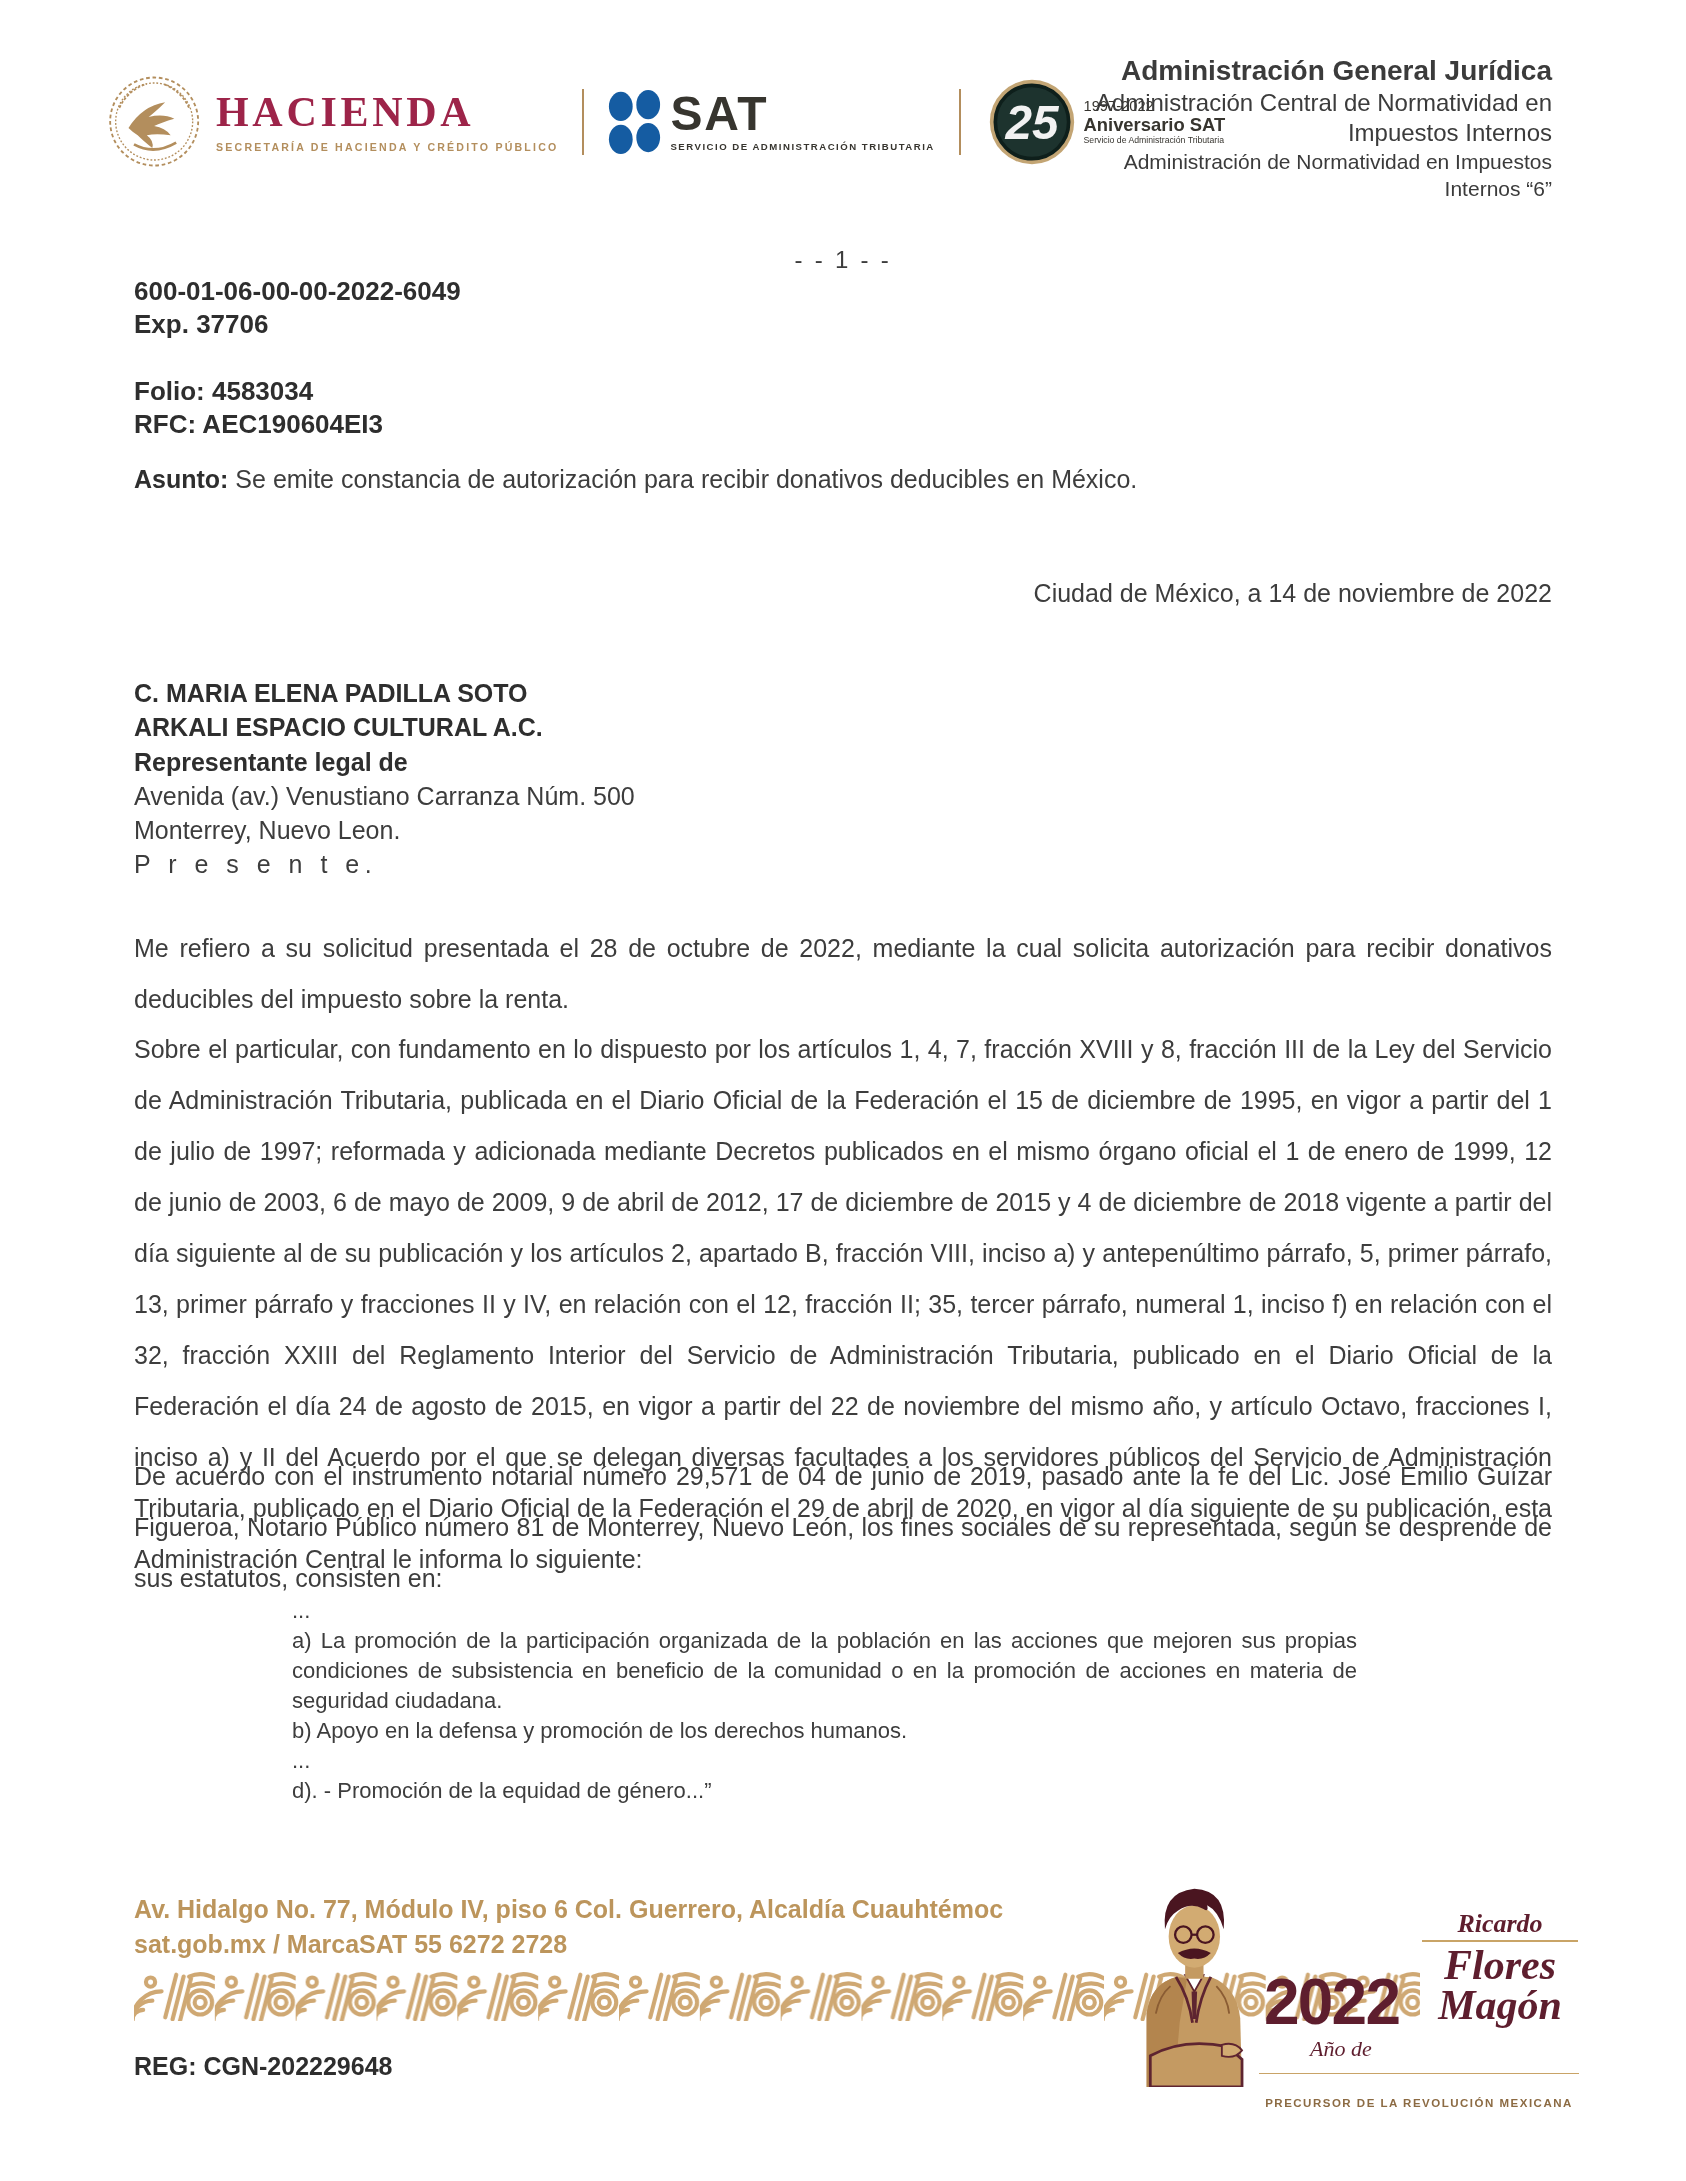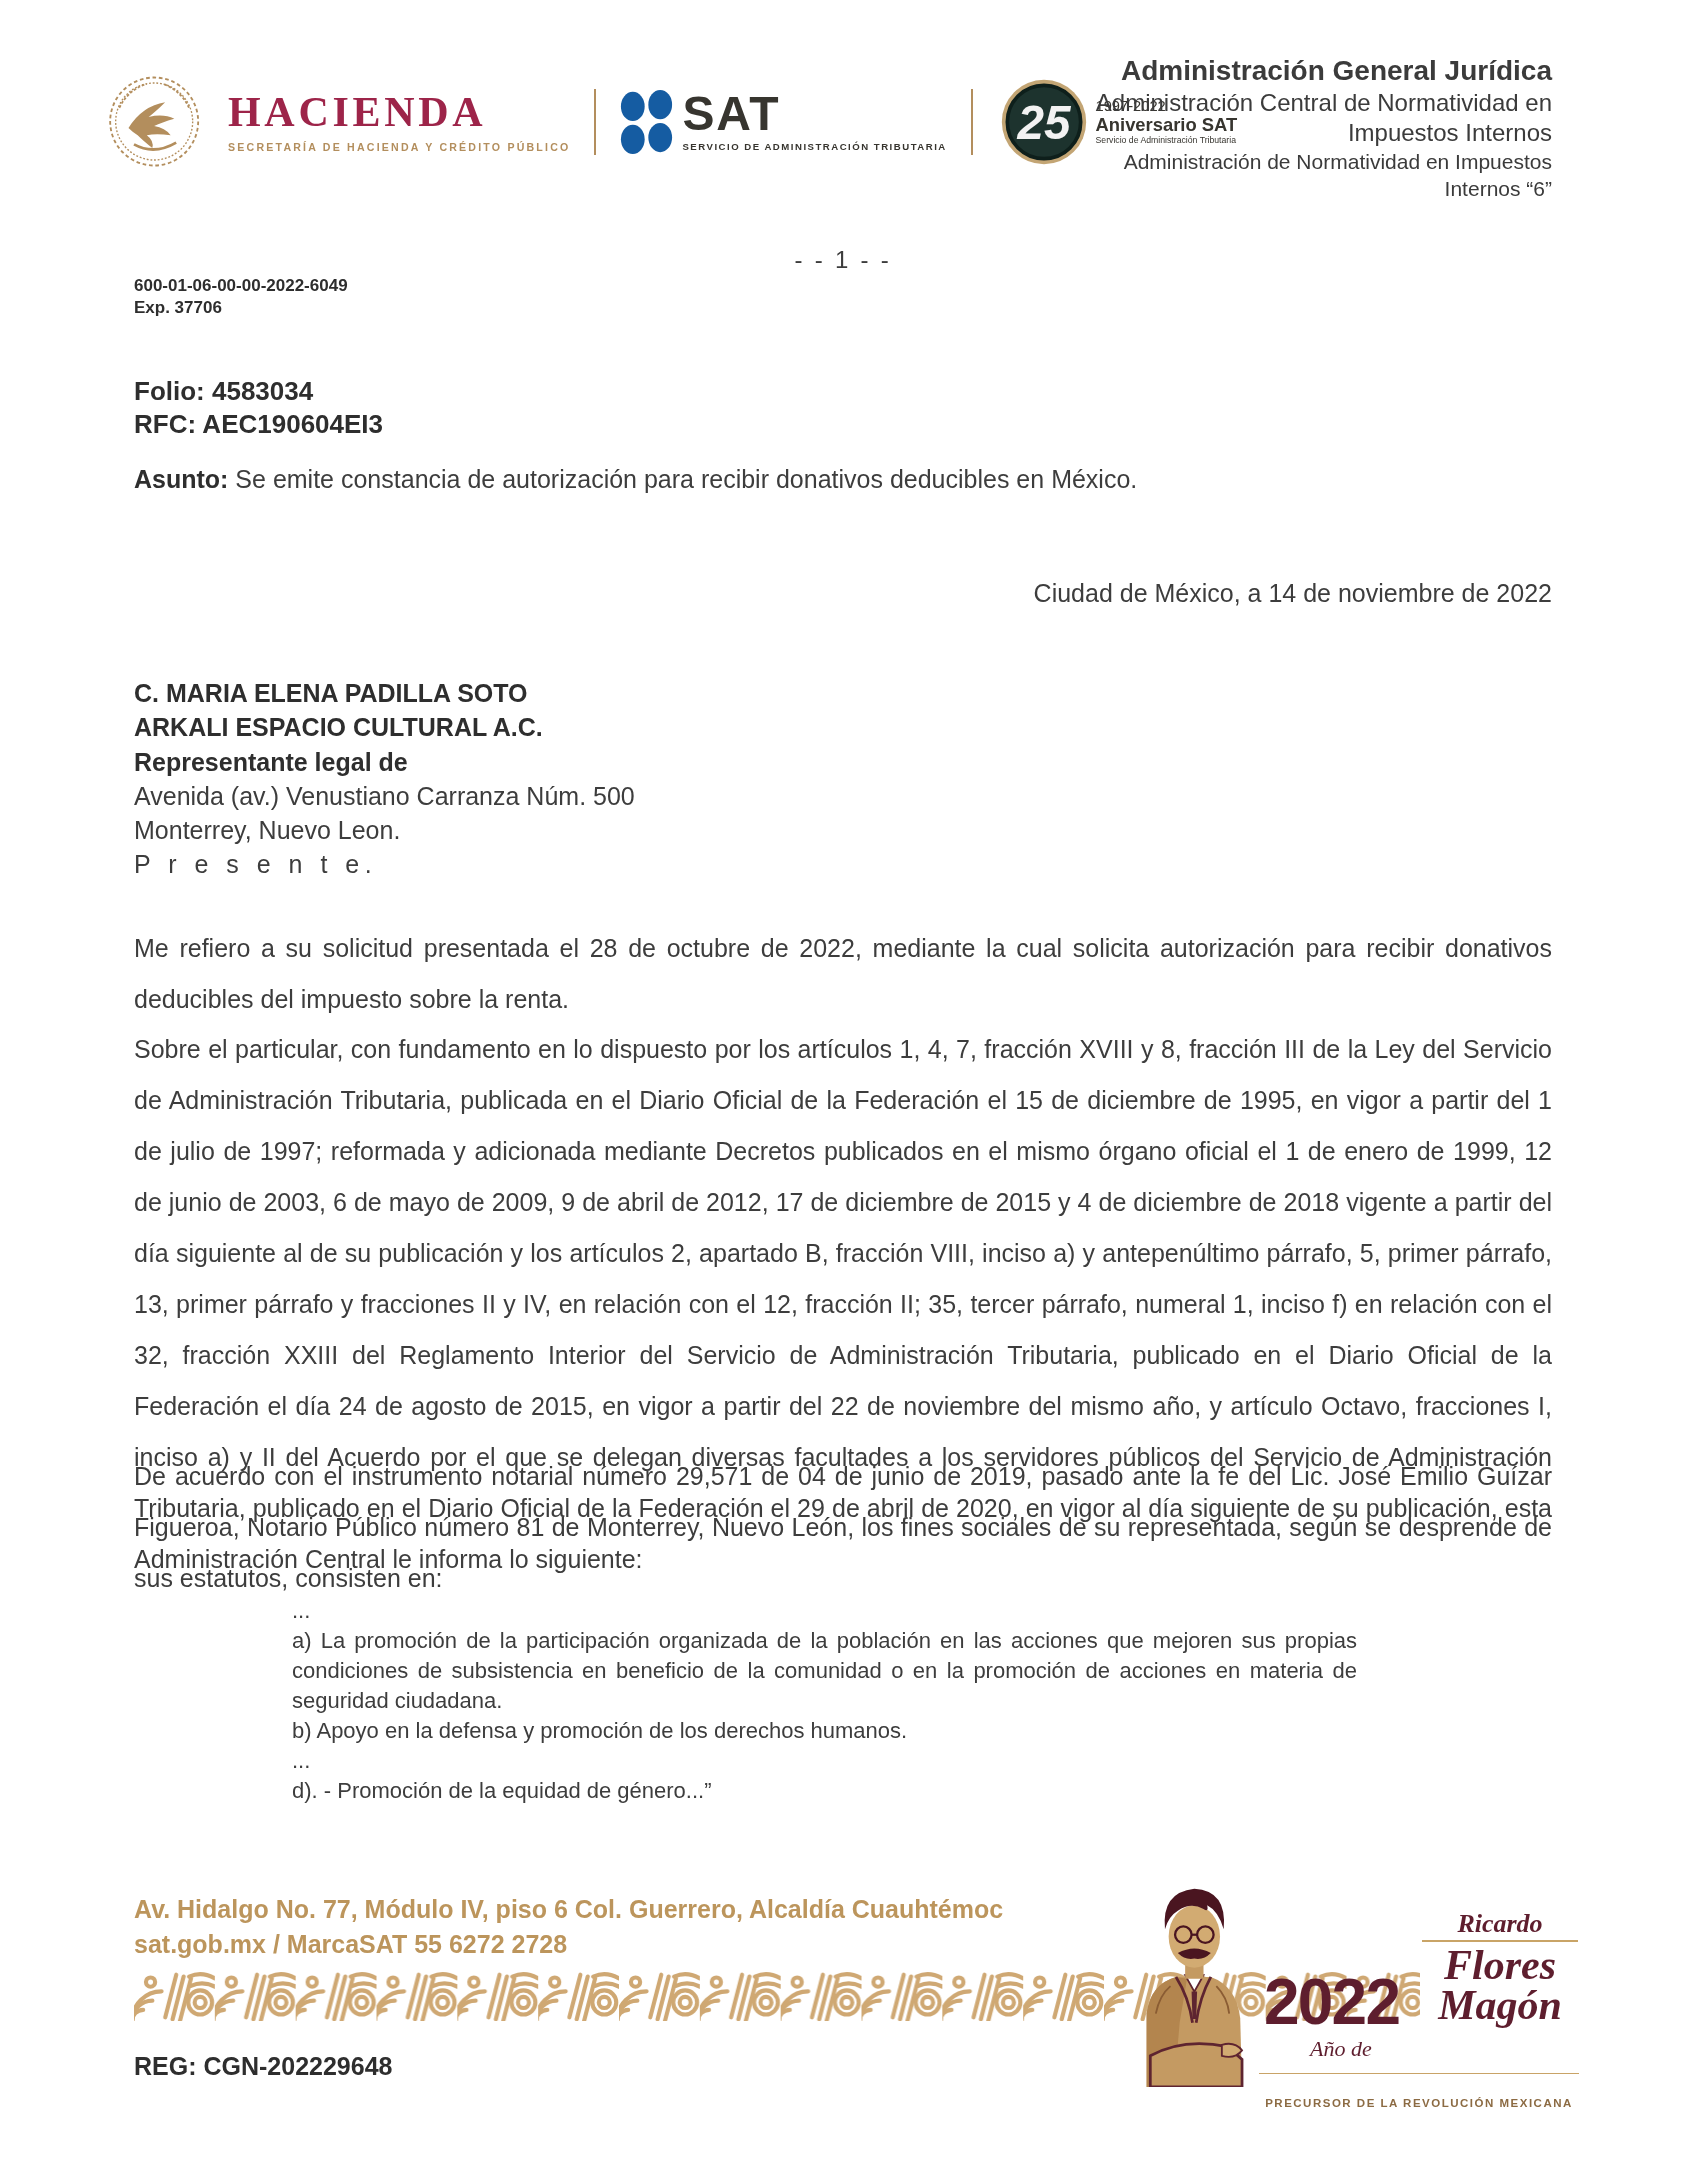--- a/index.html
+++ b/index.html
@@ -8,42 +8,42 @@
     width:1686px;height:2182px;
     background:#ffffff;
     font-family:"Liberation Sans", sans-serif;
     color:#3d3d3d;
     overflow:hidden;
   }
   
   .header{position:absolute;top:53px;left:101px;right:134px;height:129px;}
   .logo-row{position:absolute;left:0;top:18.4px;display:flex;align-items:center;}
   .seal{width:110px;height:101px;}
-  .hacienda-text{margin-left:17px;}
+  .hacienda-text{margin-left:5px;}
   .hacienda-word{font-family:"Liberation Serif", serif;font-weight:700;font-size:42px;letter-spacing:3.7px;color:#9d2449;line-height:1;}
   .hacienda-sub{font-size:10.6px;font-weight:700;letter-spacing:2.2px;color:#b38e5d;margin-top:7.3px;}
   .vdiv{width:1.8px;height:66px;background:#b38e5d;margin:0 24px;}
   .sat-block{display:flex;align-items:center;}
   .sat-dots{width:53px;height:66px;}
   .sat-text{margin-left:9.2px;}
   .sat-word{font-size:48px;font-weight:800;color:#37352f;line-height:0.9;letter-spacing:1.8px;}
   .sat-sub{font-size:9.6px;font-weight:700;letter-spacing:1.5px;color:#37352f;margin-top:5.5px;}
   .anniv-block{display:flex;align-items:center;margin-left:3.7px;}
   .anniv-circle{width:88px;height:88px;}
   .anniv-text{margin-left:7.3px;color:#37352f;}
   .anniv-years{font-size:14.7px;line-height:1.1;}
   .anniv-title{font-size:18.4px;font-weight:800;line-height:1.15;}
   .anniv-sub{font-size:8.7px;line-height:1.2;color:#37352f;}
   .office{position:absolute;top:0;right:0;text-align:right;color:#3b3b3b;}
   .office .o1{font-size:28px;font-weight:700;line-height:1.25;}
   .office .o2{font-size:24px;line-height:1.25;}
   .office .o3{font-size:21px;line-height:1.3;}
   
   .pagenum{position:absolute;top:246px;left:0;right:0;text-align:center;font-size:24px;letter-spacing:2.8px;color:#3d3d3d;}
-  .refblock{position:absolute;top:275px;left:134px;font-weight:700;color:#2e2e2e;font-size:17px;line-height:1.28;}
+  .refblock{position:absolute;top:275px;left:134px;font-weight:700;color:#2e2e2e;font-size:26px;line-height:1.28;}
   .folioblock{position:absolute;top:375px;left:134px;font-weight:700;color:#2e2e2e;font-size:26px;line-height:1.28;}
   .asunto{position:absolute;top:465px;left:134px;right:134px;font-size:25px;color:#3d3d3d;}
   .asunto b{color:#2e2e2e;}
   .dateline{position:absolute;top:579px;left:134px;right:134px;text-align:right;font-size:25px;color:#3d3d3d;}
   
   .addressee{position:absolute;top:676px;left:134px;font-size:25px;line-height:1.37;color:#3d3d3d;}
   .addressee .b{font-weight:700;color:#2e2e2e;}
   .salutation{letter-spacing:5.5px;}
   
   .para{position:absolute;left:134px;right:134px;font-size:25px;line-height:51px;text-align:justify;color:#3d3d3d;}

